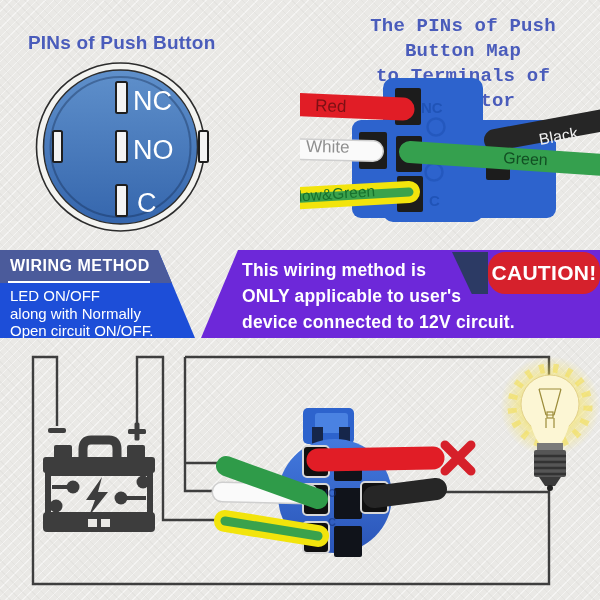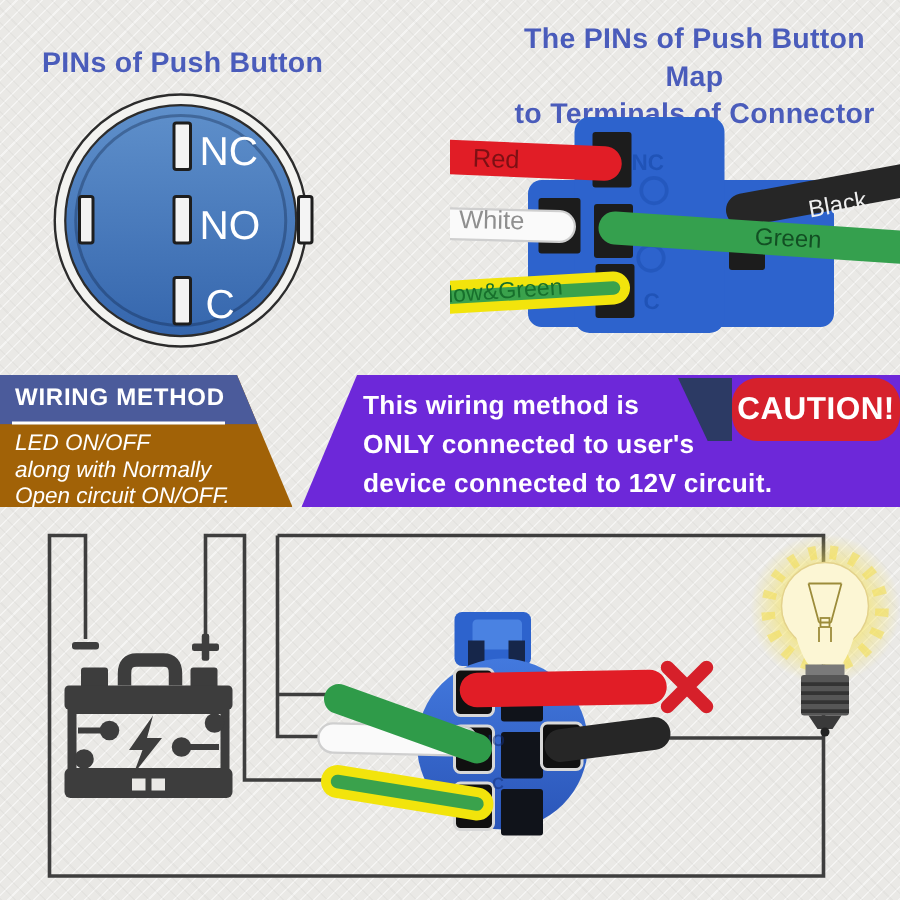--- a/index.html
+++ b/index.html
@@ -6,38 +6,38 @@
   body{
     width:600px;height:600px;position:relative;overflow:hidden;
     background-color:#eae9e6;
     background-image:
       repeating-linear-gradient(45deg, rgba(120,120,115,0.05) 0 1px, transparent 1px 7px),
       repeating-linear-gradient(-45deg, rgba(255,255,255,0.5) 0 1px, transparent 1px 6px);
     font-family:"Liberation Sans", sans-serif;
   }
   .abs{position:absolute;}
   .panel-title{color:#4a5cbb;font-weight:700;font-size:19px;letter-spacing:.2px;}
-  .title-right{text-align:center;line-height:25px;}
+  .title-right{text-align:center;line-height:25px;font-family:Liberation Mono, monospace;}
   svg text{font-family:"Liberation Sans", sans-serif;}
 
   
   .banner-left{
-    left:0;top:250px;width:195px;height:88px;background:#a16207;
+    left:0;top:250px;width:195px;height:88px;background:#1d4ed8;
     clip-path:polygon(0 0,158px 0,100% 100%,0 100%);
   }
   .banner-left .head-band{
     position:absolute;left:0;top:0;width:178px;height:33px;background:#4b5b9b;
     clip-path:polygon(0 0,92% 0,100% 100%,0 100%);
   }
   .banner-left .head-text{
     position:absolute;left:10px;top:7px;color:#fff;font-size:16px;font-weight:700;letter-spacing:.5px;
   }
   .banner-left .underline{position:absolute;left:8px;top:31px;width:142px;height:2px;background:#fff;}
   .banner-left .subtext{
-    position:absolute;left:10px;top:37px;color:#fff;font-size:15px;font-style:italic;line-height:17.5px;
+    position:absolute;left:10px;top:37px;color:#fff;font-size:15px;line-height:17.5px;
   }
   .banner-right{
     left:196px;top:250px;width:404px;height:88px;background:#6d28d9;
     clip-path:polygon(42px 0,100% 0,100% 100%,5px 100%);
   }
   .banner-right .notice{
     position:absolute;left:46px;top:7px;color:#fff;font-size:17.5px;font-weight:700;line-height:26px;letter-spacing:.2px;
   }
   .caution-wedge{
     left:452px;top:252px;width:36px;height:42px;background:#2c3a64;
@@ -125,21 +125,21 @@
   <div class="subtext">
     <span style="display:block;">LED ON/OFF</span>
     <span style="display:block;">along with Normally</span>
     <span style="display:block;">Open circuit ON/OFF.</span>
   </div>
 </div>
 
 <div class="abs banner-right">
   <div class="notice">
     <span style="display:block;">This wiring method is</span>
-    <span style="display:block;">ONLY connected to user's</span>
+    <span style="display:block;">ONLY applicable to user's</span>
     <span style="display:block;">device connected to 12V circuit.</span>
   </div>
 </div>
 <div class="abs caution-wedge"></div>
 <div class="abs caution-badge">
   <span>CAUTION!</span>
 </div>
 
 <svg class="abs" style="left:0;top:345px;" width="600" height="255" viewBox="0 345 600 255">
   <defs>

